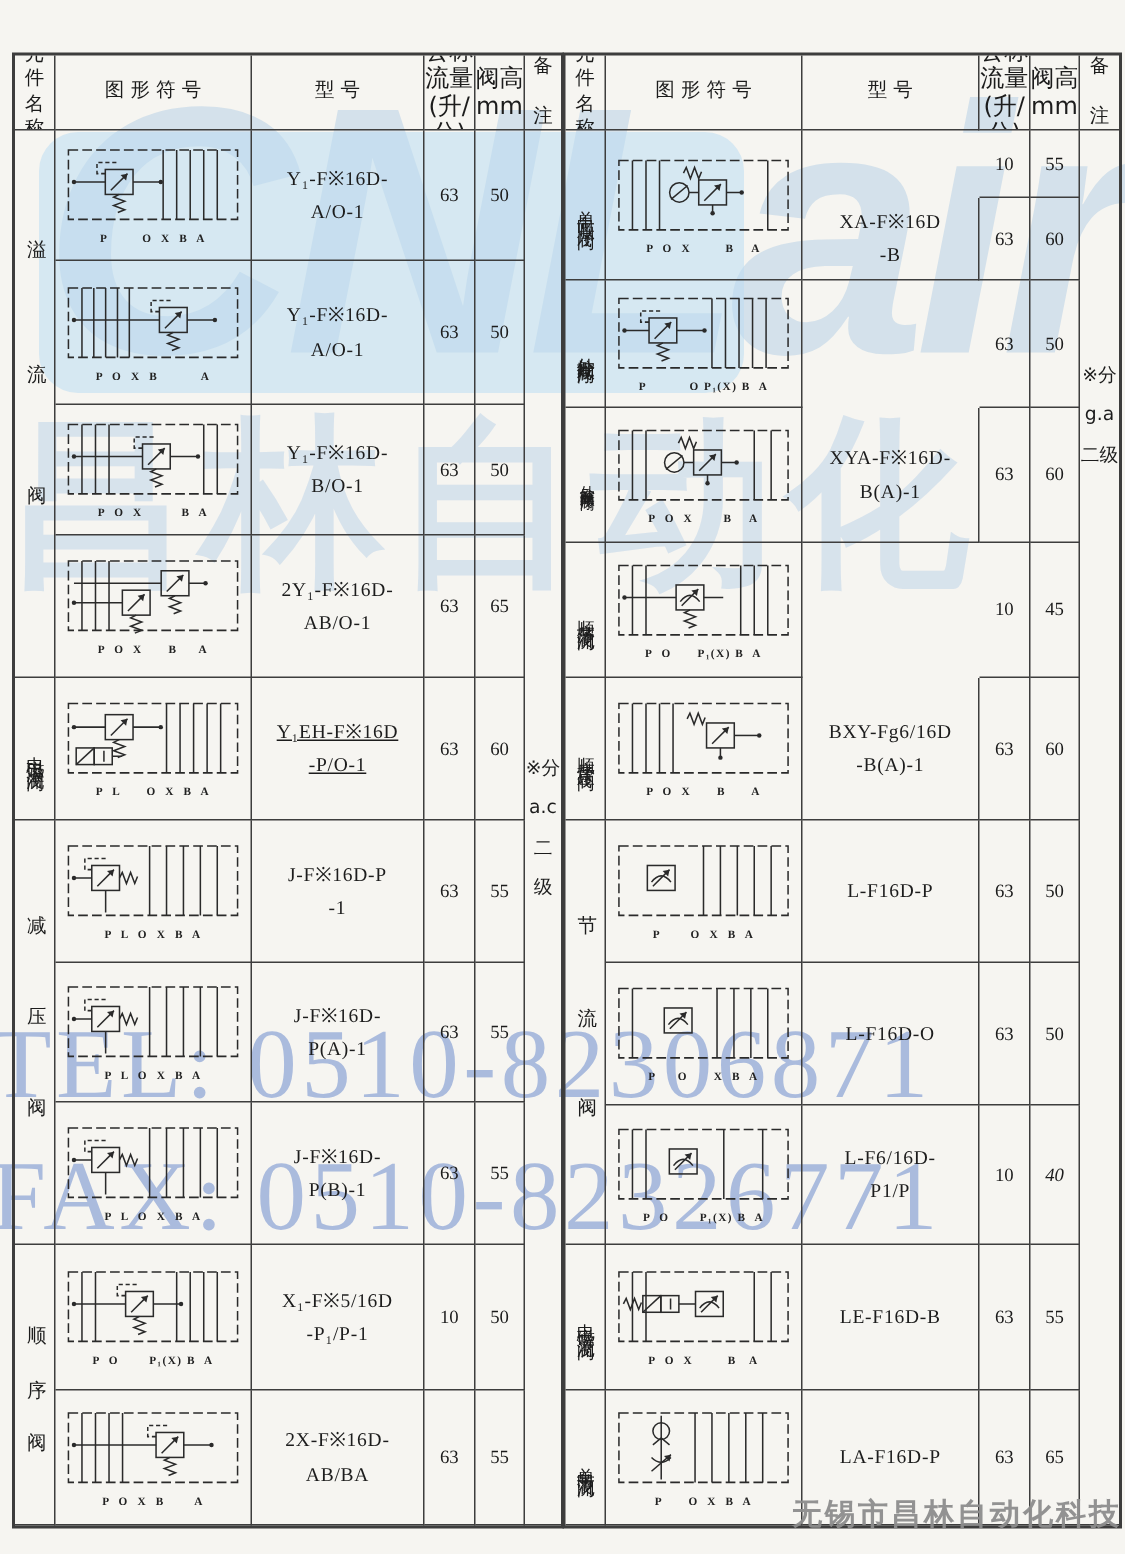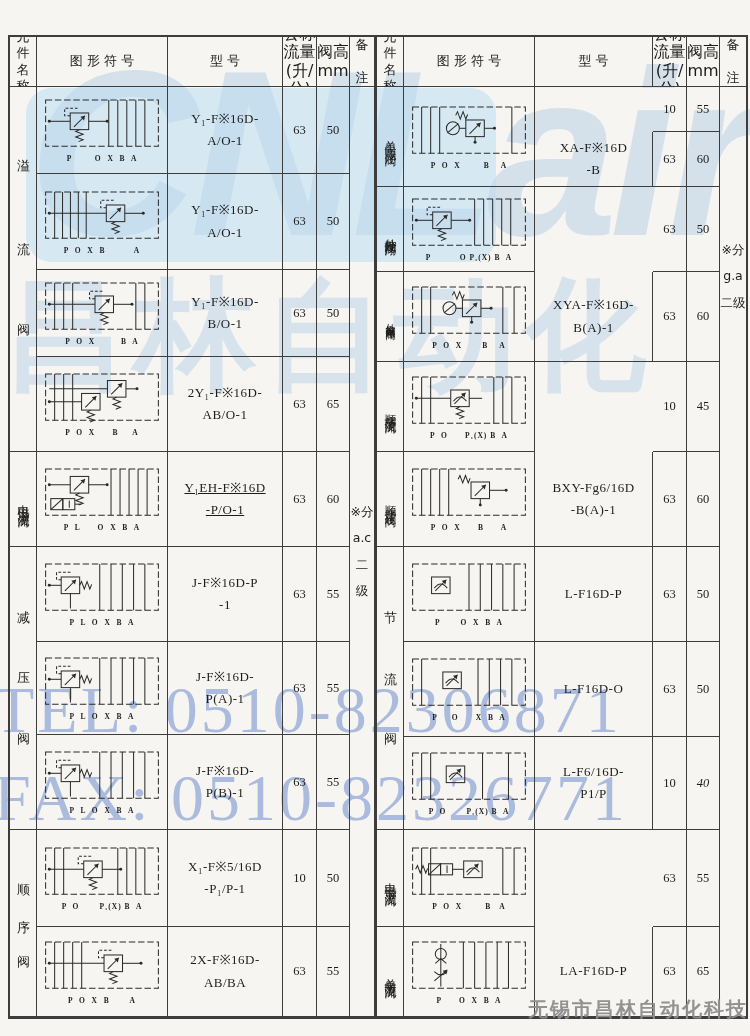--- a/index.html
+++ b/index.html
@@ -548,20 +548,21 @@
       <div class="c model" style="grid-area: 8 / 3;">L-F16D-P</div>
       <div class="c num" style="grid-area: 8 / 4;">63</div>
       <div class="c num" style="grid-area: 8 / 5;">50</div>
       <div class="c model" style="grid-area: 9 / 3;">L-F16D-O</div>
       <div class="c num" style="grid-area: 9 / 4;">63</div>
       <div class="c num" style="grid-area: 9 / 5;">50</div>
       <div class="c model" style="grid-area: 10 / 3;">L-F6/16D-
 P1/P</div>
       <div class="c num" style="grid-area: 10 / 4;">10</div>
       <div class="c num" style="grid-area: 10 / 5; font-style: italic;">40</div>
+      <div class="c model" style="grid-area: 11 / 3;">LE-F16D-B</div>
       <div class="c num" style="grid-area: 11 / 4;">63</div>
       <div class="c num" style="grid-area: 11 / 5;">55</div>
       <div class="c model" style="grid-area: 12 / 3;">LA-F16D-P</div>
       <div class="c num" style="grid-area: 12 / 4;">63</div>
       <div class="c num" style="grid-area: 12 / 5;">65</div>
       <div class="c note lastcol" style="grid-area: 2 / 6 / 13;"><div style="margin-top: 150px;">※分
 g.a
 二级</div></div>
     </div>
 

